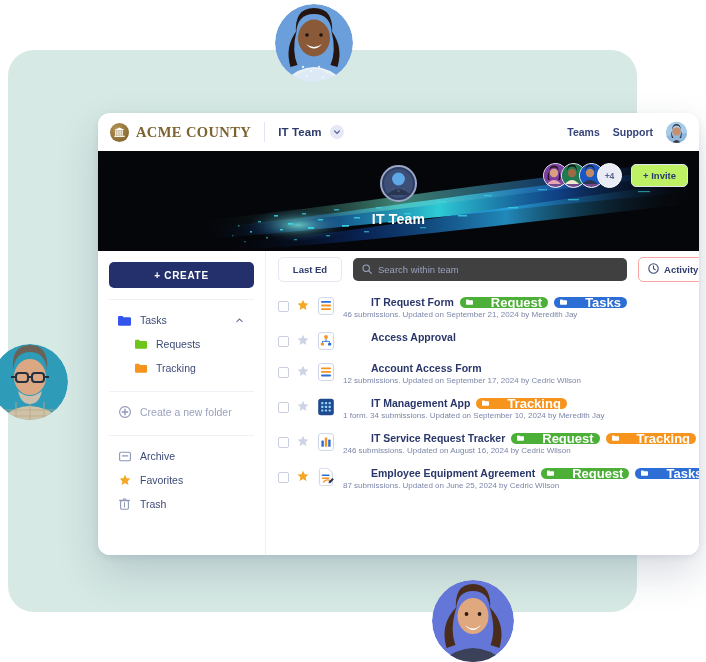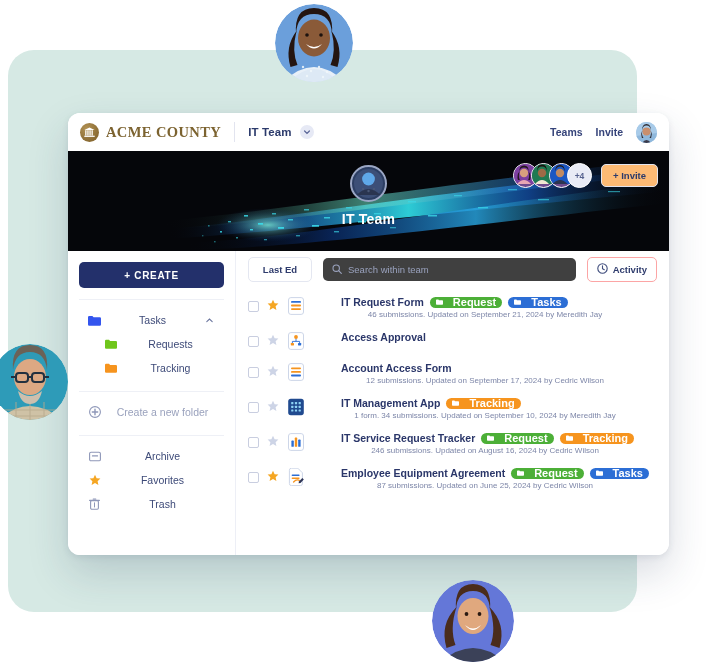--- a/index.html
+++ b/index.html
@@ -11,24 +11,23 @@
   .stage{position:relative;width:706px;height:662px;}
 
   
   .mint-card{
     position:absolute;left:8px;top:50px;width:629px;height:562px;
     background:#d6e9e4;border-radius:26px;
   }
 
   
   .app-window{
-    position:absolute;left:68px;top:113px;width:601px;height:442px;
+    position:absolute;left:98px;top:113px;width:601px;height:442px;
     background:#ffffff;border-radius:12px;overflow:hidden;
     box-shadow:0 18px 40px rgba(40,55,90,.18), 0 2px 6px rgba(40,55,90,.10);
-    text-align:center;
   }
 
   
   .topbar{height:38px;display:flex;align-items:center;padding:0 12px;background:#fff;position:relative;}
   .brand{display:flex;align-items:center;gap:7px;}
   .brand-mark{width:19px;height:19px;border-radius:50%;
     background:radial-gradient(circle at 35% 30%,#b29254,#8a6b33 70%);
     display:flex;align-items:center;justify-content:center;flex:0 0 auto;}
   .brand-mark svg{display:block;}
   .brand-name{font-family:"Liberation Serif","DejaVu Serif",serif;
@@ -56,21 +55,21 @@
   .banner-title{margin-top:9px;font-size:14px;font-weight:700;color:#ffffff;letter-spacing:.2px;}
   .banner-right{position:absolute;right:11px;top:12px;display:flex;align-items:center;z-index:4;}
   .avatar-stack{display:flex;align-items:center;}
   .stack-av{width:23px;height:23px;border-radius:50%;overflow:hidden;
     border:1.5px solid #ffffff;margin-left:-7px;background:#6d4a8d;}
   .stack-av:first-child{margin-left:0;}
   .stack-av svg{display:block;}
   .stack-more{width:23px;height:23px;border-radius:50%;margin-left:-7px;
     background:#e9ebf5;border:1.5px solid #ffffff;color:#56618e;font-size:8.5px;
     font-weight:700;display:flex;align-items:center;justify-content:center;}
-  .invite-btn{margin-left:9px;height:21px;padding:0 11px;border-radius:5px;background:#fdba74;
+  .invite-btn{margin-left:9px;height:21px;padding:0 11px;border-radius:5px;background:#bef264;
     color:#2b3a6b;font-size:9.5px;font-weight:700;display:flex;align-items:center;gap:3px;
     border:1px solid #e2e5f0;}
 
   
   .app-body{display:flex;height:304px;}
   .sidebar{width:168px;flex:0 0 168px;background:#fff;border-right:1px solid #edeff6;
     padding:11px 11px 0 11px;box-sizing:border-box;position:relative;}
   .create-btn{height:26px;border-radius:5px;background:#23306b;color:#fff;
     display:flex;align-items:center;justify-content:center;gap:5px;
     font-size:10px;font-weight:700;letter-spacing:.7px;}
@@ -103,22 +102,22 @@
   .list{flex:1 1 auto;padding:3px 0 0 0;}
   .row{display:flex;align-items:flex-start;padding:6px 12px 6px 12px;gap:8px;}
   .cbx{width:9px;height:9px;border:1.2px solid #c9cee0;border-radius:2px;margin-top:5px;flex:0 0 auto;}
   .star{width:12px;height:12px;margin-top:3px;flex:0 0 auto;}
   .star svg{display:block;}
   .fileicon{width:18px;height:18px;margin-top:1px;flex:0 0 auto;}
   .fileicon svg{display:block;}
   .rowtext{flex:1 1 auto;min-width:0;}
   .rowtitle-line{display:flex;align-items:center;gap:6px;flex-wrap:nowrap;padding-left:28px;}
   .rowtitle{font-size:10.5px;font-weight:700;color:#2a3669;white-space:nowrap;}
-  .tag{height:11px;border-radius:6px;display:inline-flex;align-items:center;gap:10px;
-    padding:0 6px;font-size:11px;font-weight:700;color:#fff;white-space:nowrap;}
+  .tag{height:11px;border-radius:6px;display:inline-flex;align-items:center;gap:18px;
+    padding:0 6px;font-size:13px;font-weight:700;color:#fff;white-space:nowrap;}
   .tag svg{display:block;}
   .rowsub{margin-top:2px;font-size:8px;color:#7d86a8;white-space:nowrap;}
 
   
   .person{position:absolute;border-radius:50%;overflow:hidden;}
   .person svg{display:block;width:100%;height:100%;}
 </style>
 </head>
 <body>
 
@@ -144,21 +143,21 @@
       </div>
       <div class="vsep"></div>
       <span class="team-name">IT Team</span>
       <span class="team-caret">
         <svg width="8" height="8" viewBox="0 0 8 8">
             <path d="M1.6 3 L4 5.4 L6.4 3" stroke="#5a6697" stroke-width="1.2" fill="none" stroke-linecap="round"></path>
           </svg>
       </span>
       <div class="topbar-right">
         <span class="topnav-link">Teams</span>
-        <span class="topnav-link">Invite</span>
+        <span class="topnav-link">Support</span>
         <span class="user-avatar">
           <svg width="21" height="21" viewBox="0 0 21 21">
             <rect width="21" height="21" fill="#a8cbe9"></rect>
             <path d="M0 14 L21 11 L21 21 L0 21Z" fill="#8fb8dc"></path>
             <path d="M6 21 q4.5 -6 9 0 Z" fill="#3a3a4a"></path>
             <circle cx="10.5" cy="9.5" r="4" fill="#c98f6d"></circle>
             <path d="M6.2 8.6 q.4 -5 4.3 -5 q4 0 4.3 5 q.3 -6.5 -4.3 -6.5 q-4.6 0 -4.3 6.5Z" fill="#2e2a31"></path>
             <path d="M6.3 8 q-.8 5.5 1.2 8 l-1.6 0 q-1.6 -4 .4 -8Z" fill="#2e2a31"></path>
             <path d="M14.7 8 q.8 5.5 -1.2 8 l1.6 0 q1.6 -4 -.4 -8Z" fill="#2e2a31"></path>
           </svg>

